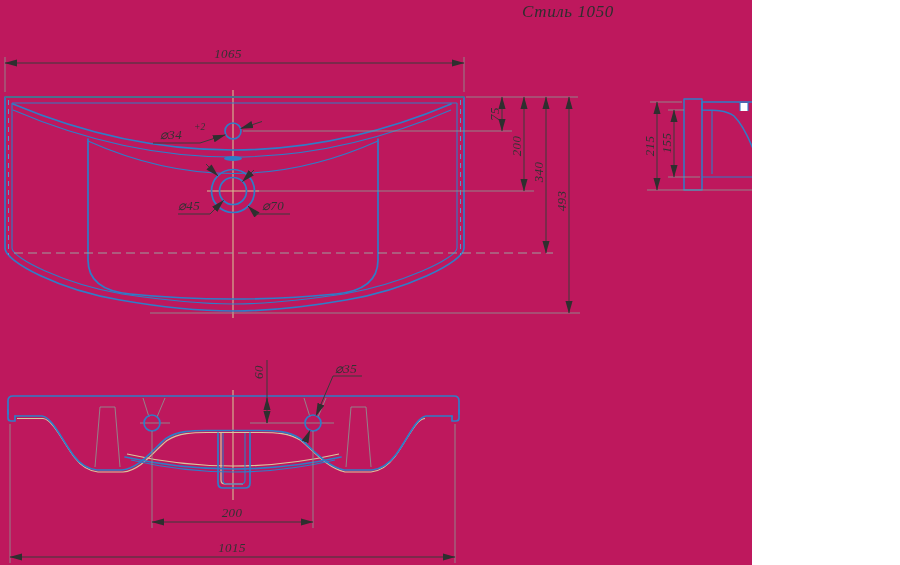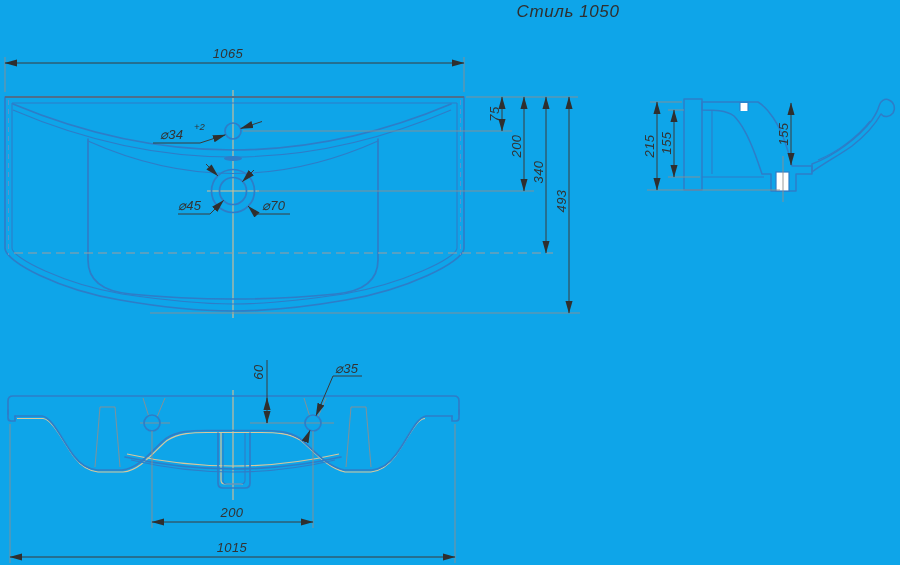--- a/index.html
+++ b/index.html
@@ -1,17 +1,17 @@
 <!DOCTYPE html>
 <html><head>
 <meta charset="utf-8">
 <style>
   html,body{margin:0;padding:0;background:#ffffff;}
-  #stage{position:relative;width:900px;height:565px;background:#0ea5e9;overflow:hidden;
-         font-family:Liberation Sans, sans-serif;}
+  #stage{position:relative;width:752px;height:565px;background:#be185d;overflow:hidden;
+         font-family:Liberation Serif, serif;}
   svg{position:absolute;left:0;top:0;}
   .b   {stroke:#2e7dc8;fill:none;stroke-width:1.7;stroke-linejoin:round;stroke-linecap:round;}
   .bt  {stroke:#2e7dc8;fill:none;stroke-width:1.1;stroke-linejoin:round;}
   .bdark{stroke:#4d6f8c;fill:none;stroke-width:1.8;}
   .bhid{stroke:#5a93cf;fill:none;stroke-width:1;stroke-dasharray:5 4;}
   .dim {stroke:#3a3a3a;fill:none;stroke-width:1;}
   .ext {stroke:#8f8f8f;fill:none;stroke-width:0.9;}
   .cl  {stroke:#d8bf93;fill:none;stroke-width:1.1;}
   .tan {stroke:#d9c79c;fill:none;stroke-width:1.2;}
   .dash{stroke:#9e9e9e;fill:none;stroke-width:1.2;stroke-dasharray:9 5;}

